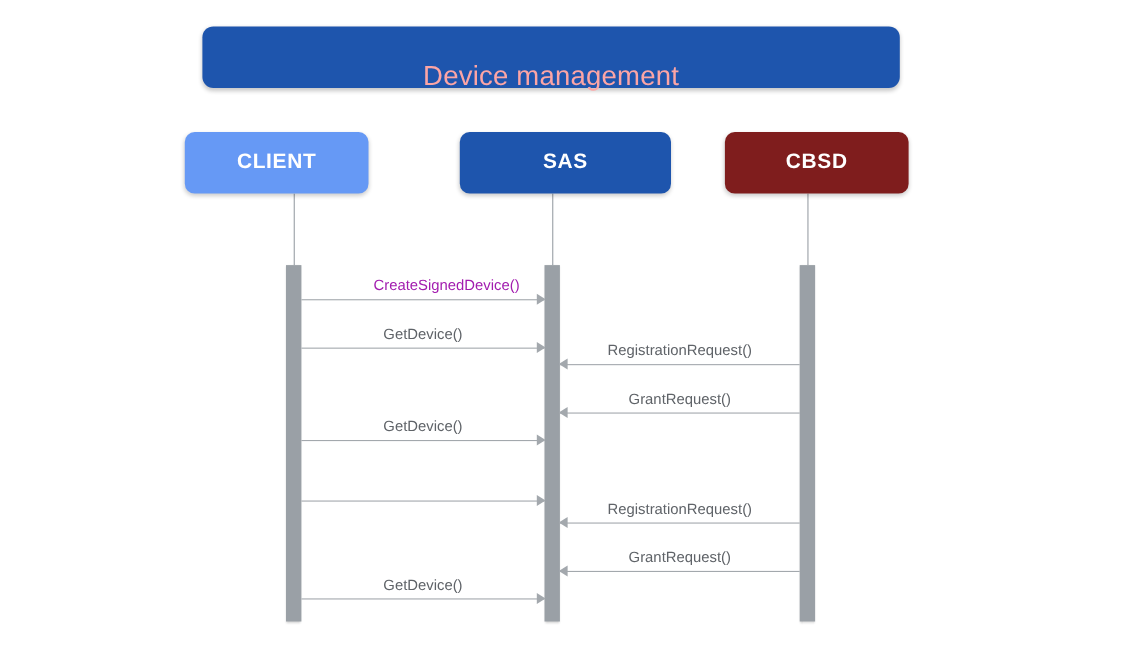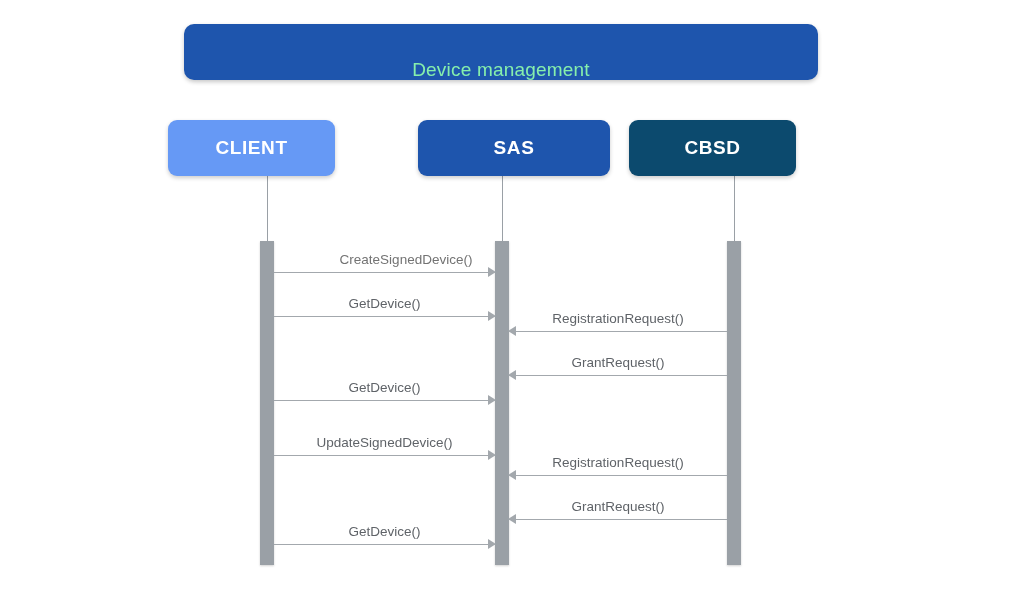--- a/index.html
+++ b/index.html
@@ -26,22 +26,22 @@
     width: 634px;
     height: 56px;
     background: #1e55ad;
     border-radius: 10px;
     display: flex;
     align-items: center;
     justify-content: center;
     box-shadow: 0 2px 4px rgba(0,0,0,0.22);
   }
   .title-banner span {
-    color: #86efac;
-    font-size: 19px;
+    color: #fca5a5;
+    font-size: 25px;
     font-weight: 400;
     letter-spacing: 0.2px;
     margin-top: 35px;
   }
 
   
   .participant {
     position: absolute;
     top: 120px;
     height: 56px;
@@ -128,32 +128,32 @@
       <div class="lifeline" style="left: 502px; height: 65px;"></div>
       <div class="lifeline" style="left: 734px; height: 65px;"></div>
     </div>
   <div id="participants-layer">
       <div class="participant" style="left: 168px; width: 167px; background: rgb(102, 153, 245);">
         <span>CLIENT</span>
       </div>
       <div class="participant" style="left: 418px; width: 192px; background: rgb(30, 85, 173);">
         <span>SAS</span>
       </div>
-      <div class="participant" style="left: 629px; width: 167px; background: #0c4a6e;">
+      <div class="participant" style="left: 659px; width: 167px; background: #7f1d1d;">
         <span>CBSD</span>
       </div>
     </div>
   <div id="activations-layer">
       <div class="activation" style="left: 260px; top: 241px; height: 324px; background: rgb(154, 160, 166);"></div>
       <div class="activation" style="left: 495px; top: 241px; height: 324px; background: rgb(154, 160, 166);"></div>
       <div class="activation" style="left: 727px; top: 241px; height: 324px; background: rgb(154, 160, 166);"></div>
     </div>
   <div id="messages-layer">
       <div class="message" style="left: 274px; width: 221px; top: 254px;">
-        <div class="msg-label" style="color: #737373; margin-left: 43px;">CreateSignedDevice()</div>
+        <div class="msg-label" style="color: #a21caf; margin-left: 43px;">CreateSignedDevice()</div>
         <div class="msg-line" style="background: rgb(163, 168, 173);"></div>
         <div class="arrow-head right"></div>
       </div>
       <div class="message" style="left: 274px; width: 221px; top: 298px;">
         <div class="msg-label" style="color: rgb(95, 99, 104);">GetDevice()</div>
         <div class="msg-line" style="background: rgb(163, 168, 173);"></div>
         <div class="arrow-head right"></div>
       </div>
       <div class="message" style="left: 509px; width: 218px; top: 313px;">
         <div class="msg-label" style="color: rgb(95, 99, 104);">RegistrationRequest()</div>
@@ -164,21 +164,20 @@
         <div class="msg-label" style="color: rgb(95, 99, 104);">GrantRequest()</div>
         <div class="msg-line" style="background: rgb(163, 168, 173);"></div>
         <div class="arrow-head left"></div>
       </div>
       <div class="message" style="left: 274px; width: 221px; top: 382px;">
         <div class="msg-label" style="color: rgb(95, 99, 104);">GetDevice()</div>
         <div class="msg-line" style="background: rgb(163, 168, 173);"></div>
         <div class="arrow-head right"></div>
       </div>
       <div class="message" style="left: 274px; width: 221px; top: 437px;">
-        <div class="msg-label" style="color: rgb(95, 99, 104);">UpdateSignedDevice()</div>
         <div class="msg-line" style="background: rgb(163, 168, 173);"></div>
         <div class="arrow-head right"></div>
       </div>
       <div class="message" style="left: 509px; width: 218px; top: 457px;">
         <div class="msg-label" style="color: rgb(95, 99, 104);">RegistrationRequest()</div>
         <div class="msg-line" style="background: rgb(163, 168, 173);"></div>
         <div class="arrow-head left"></div>
       </div>
       <div class="message" style="left: 509px; width: 218px; top: 501px;">
         <div class="msg-label" style="color: rgb(95, 99, 104);">GrantRequest()</div>

